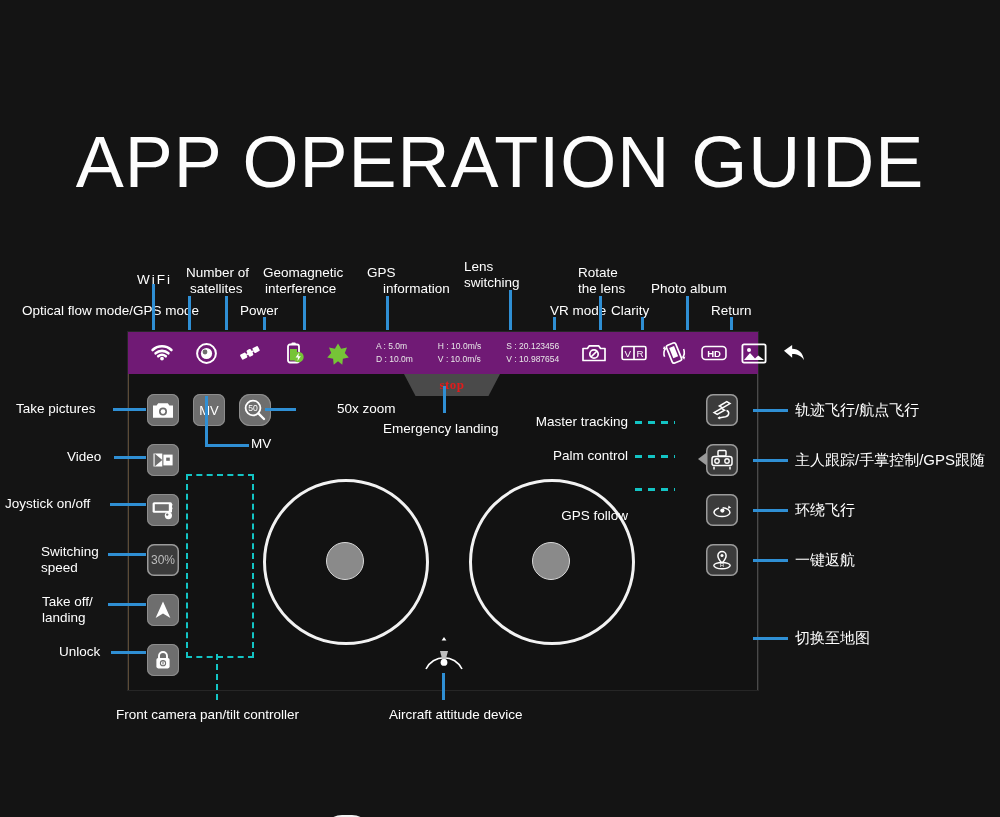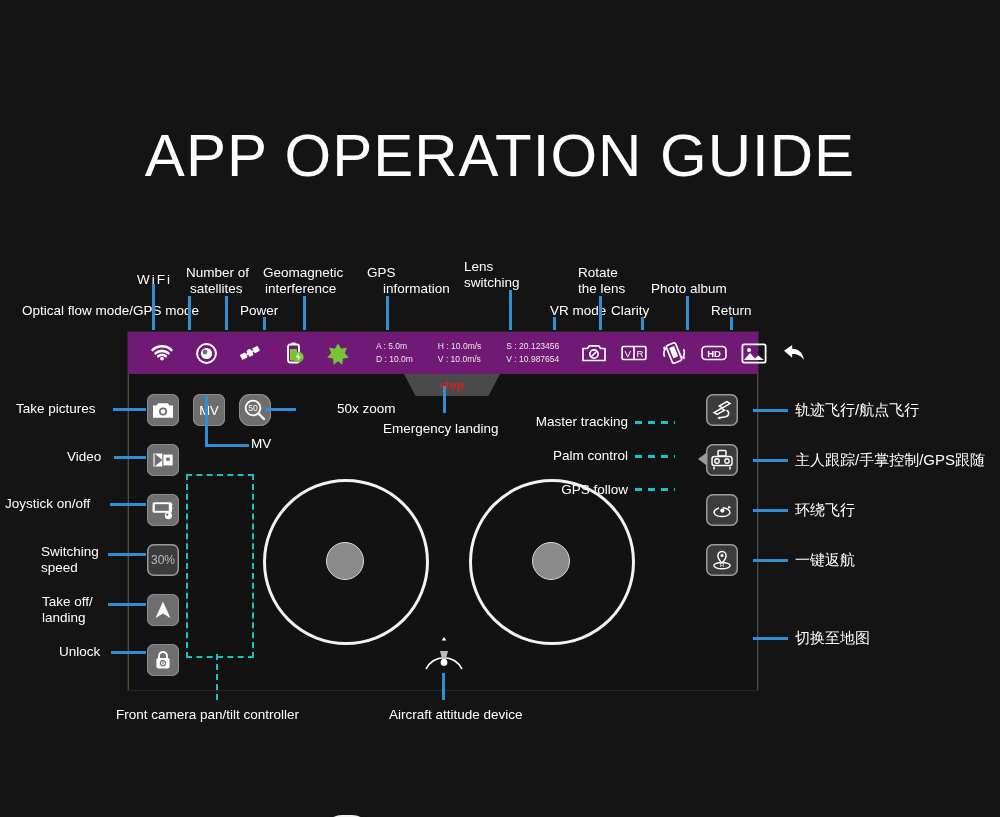--- a/index.html
+++ b/index.html
@@ -10,21 +10,21 @@
     overflow:hidden;
     position:relative;
     color:#ffffff;
   }
   #root{position:absolute;left:0;top:0;width:1000px;height:817px;}
 
   
   .title{
     position:absolute;left:0;top:126px;width:1000px;
     text-align:center;
-    font-size:60px;
+    font-size:72px;
     letter-spacing:1px;
     font-weight:400;
     color:#fdfdfd;
     line-height:1;
   }
 
   
   .panel{
     position:absolute;left:128px;top:332px;width:630px;height:358px;
     background:#121212;
@@ -413,21 +413,21 @@
 
   <div class="lead-v" style="left:443px;top:386px;height:27px;"></div>
   <div class="lbl" style="left:383px;top:421px;">Emergency landing</div>
 
   <div class="lbl r" style="left:406px;top:414px;width:222px;">Master tracking</div>
   <div class="dash-h" style="left:635px;top:421px;width:40px;"></div>
 
   <div class="lbl r" style="left:406px;top:448px;width:222px;">Palm control</div>
   <div class="dash-h" style="left:635px;top:455px;width:40px;"></div>
 
-  <div class="lbl r" style="left:406px;top:482px;width:222px;">GPS follow</div>
+  <div class="lbl r" style="left:406px;top:508px;width:222px;">GPS follow</div>
   <div class="dash-h" style="left:635px;top:488px;width:40px;"></div>
 
   <div class="tri" style="left:698px;top:453px;"></div>
 
   <div class="lead-h" style="left:753px;top:409px;width:35px;"></div>
   <div class="lbl cn" style="left:795px;top:402px;">轨迹飞行/航点飞行</div>
 
   <div class="lead-h" style="left:753px;top:459px;width:35px;"></div>
   <div class="lbl cn" style="left:795px;top:452px;">主人跟踪/手掌控制/GPS跟随</div>
 

